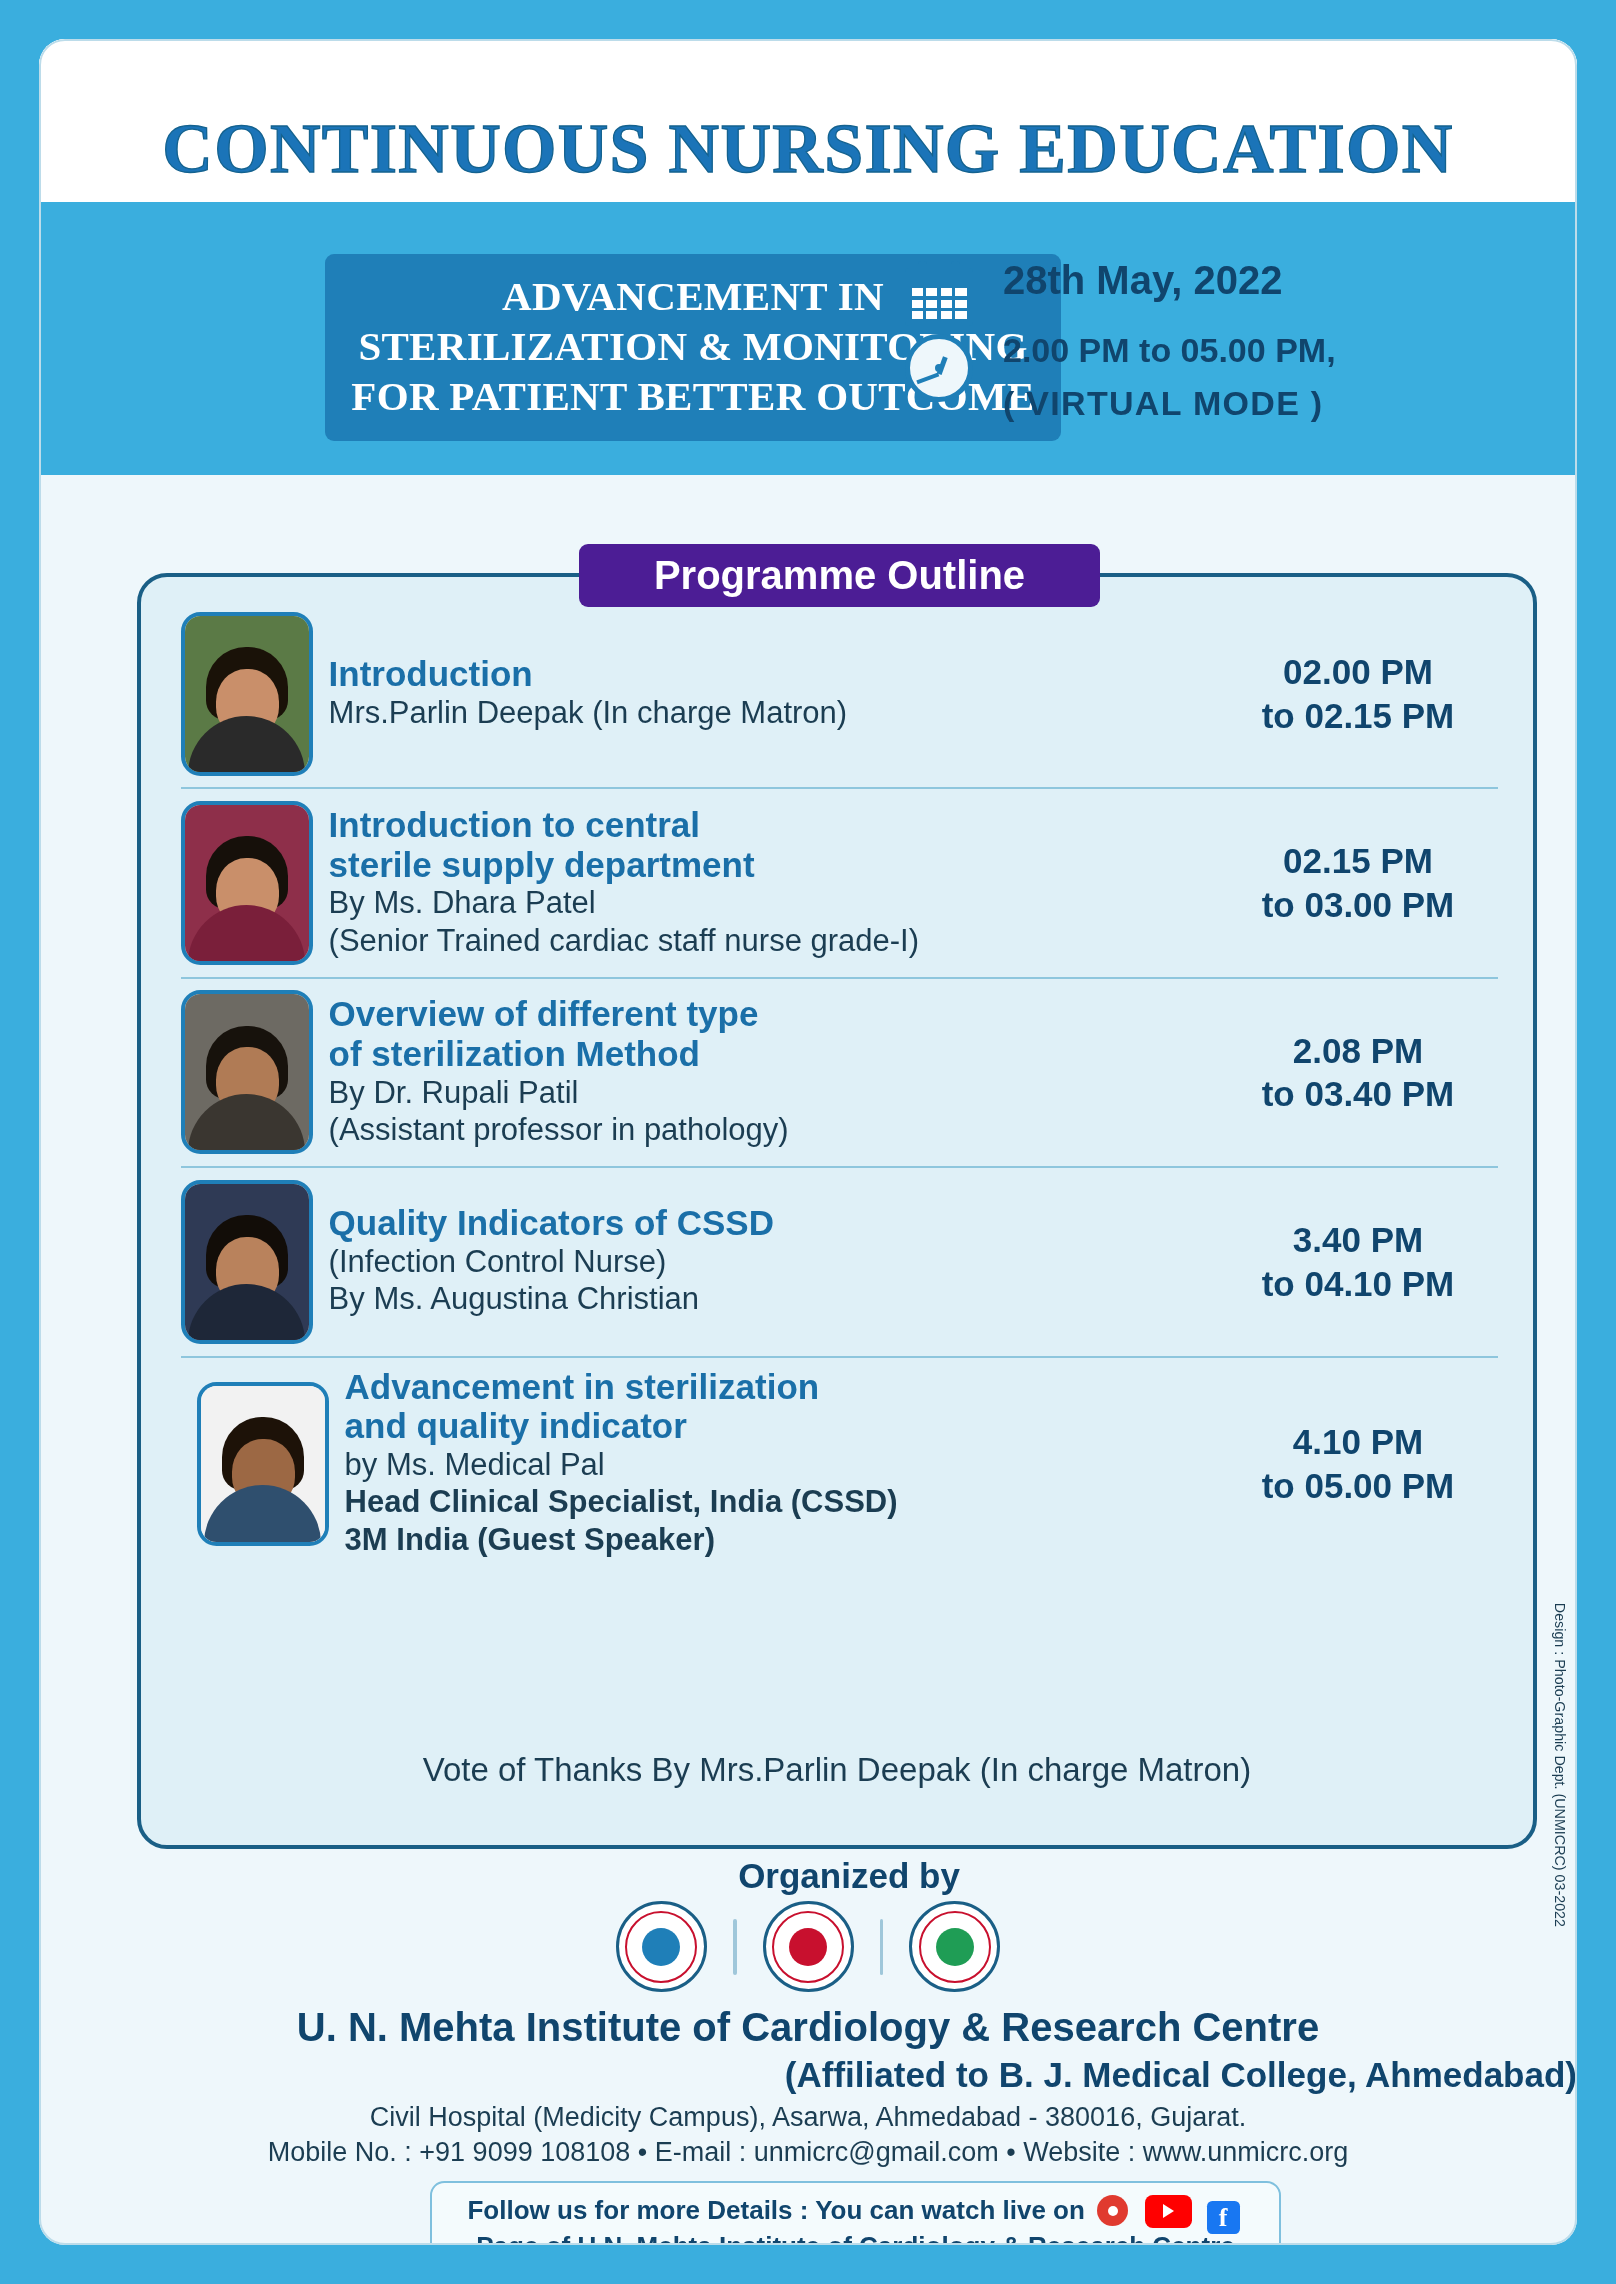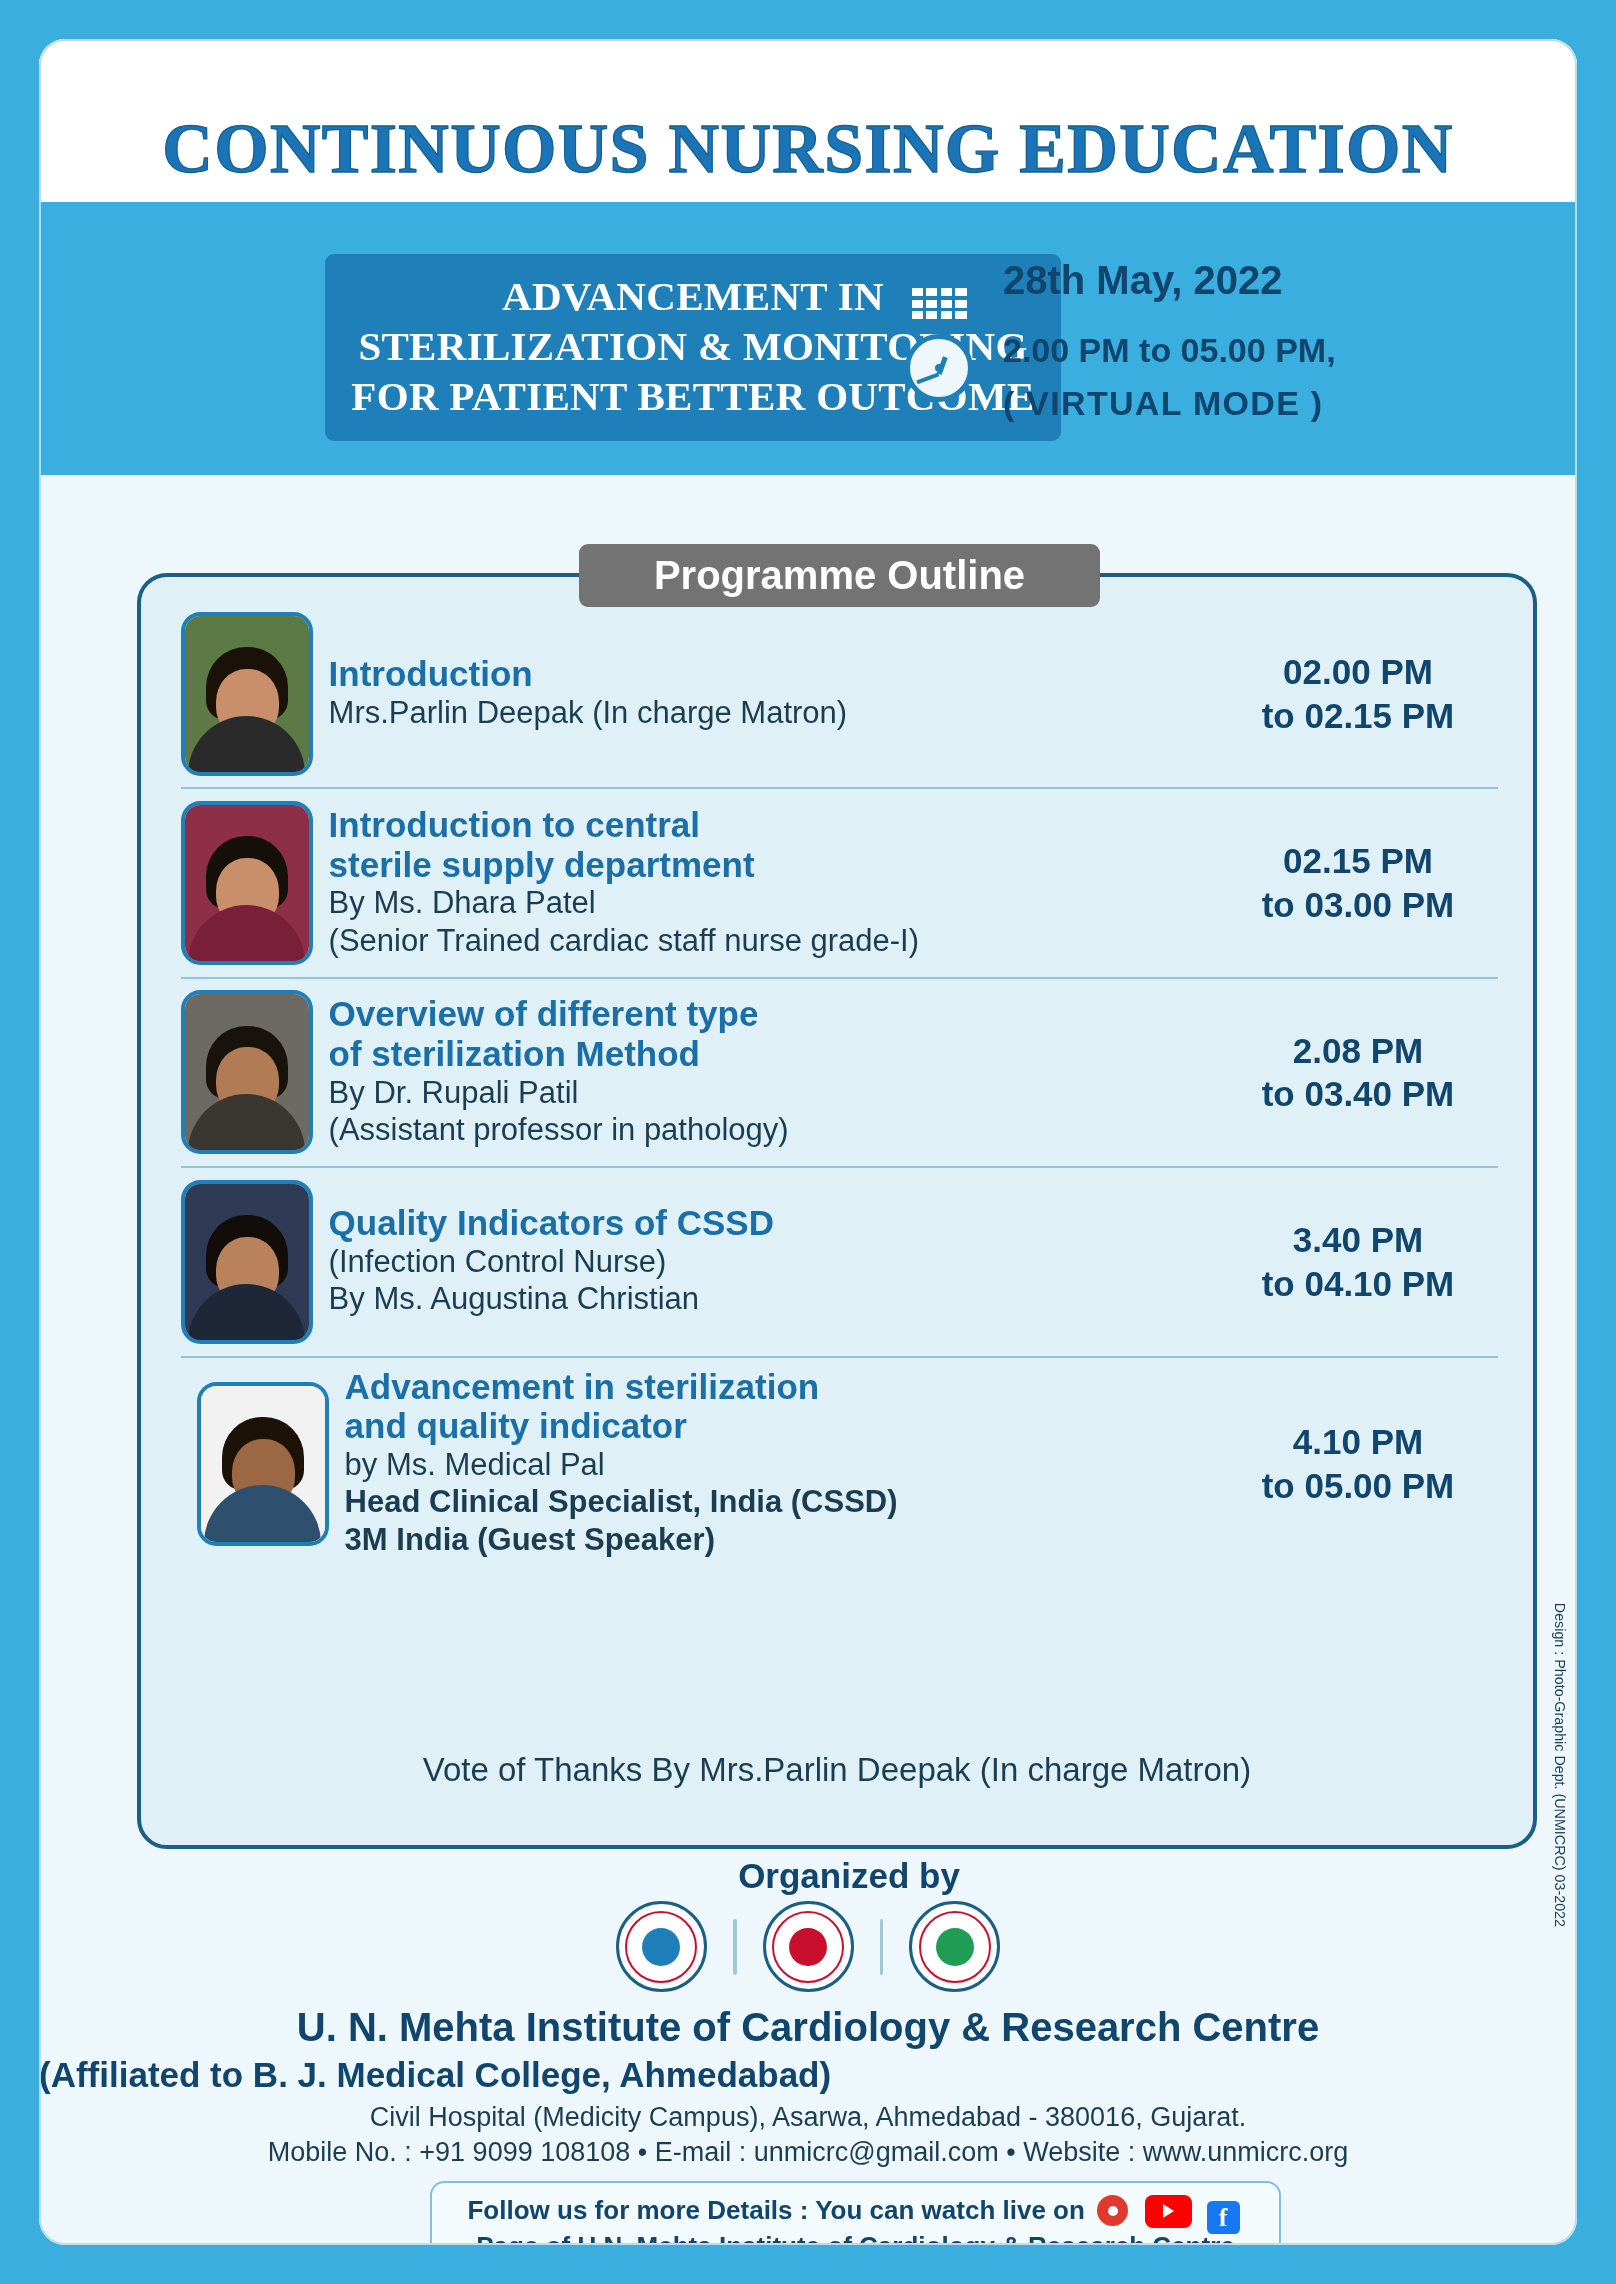--- a/index.html
+++ b/index.html
@@ -88,21 +88,21 @@
   .cal .grid{position:absolute;left:6.5px;top:27px;width:55px;height:31px;display:grid;grid-template-columns:repeat(4,1fr);grid-template-rows:repeat(3,1fr);gap:3.3px;}
   .cal .grid i{background:#ffffff;display:block;}
   
   .clock{position:relative;width:68px;height:68px;border:5.9px solid #1f7fb8;border-radius:50%;box-sizing:border-box;background:#eef7fb;}
   .clock .h{position:absolute;left:50%;top:17px;width:4.6px;height:18px;background:#1f7fb8;transform-origin:bottom center;transform:translateX(-50%) rotate(20deg);}
   .clock .m{position:absolute;left:50%;top:11.7px;width:3.9px;height:23.4px;background:#1f7fb8;transform-origin:bottom center;transform:translateX(-50%) rotate(-110deg);}
   .clock .c{position:absolute;left:50%;top:50%;width:7.8px;height:7.8px;margin:-3.9px 0 0 -3.9px;border-radius:50%;background:#1f7fb8;}
   
   .prog-badge{
     position:absolute;left:540px;top:505px;width:521px;height:63px;
-    background:#737373;border-radius:9px;
+    background:#4c1d95;border-radius:9px;
     display:flex;align-items:center;justify-content:center;
     color:#ffffff;font-size:40px;font-weight:bold;
     z-index:5;
   }
   .prog-box{
     position:absolute;left:98px;top:534px;width:1400px;height:1276px;
     border:4.6px solid #1a5f86;border-radius:30px;
     background:#dff0f7;
     box-sizing:border-box;
   }
@@ -144,21 +144,21 @@
   .logo .ring{position:absolute;inset:6.5px;border-radius:50%;border:2.6px solid #c8102e;}
   .logo .inner{position:absolute;left:50%;top:50%;width:38px;height:38px;margin:-19px 0 0 -19px;border-radius:50%;background:#1f7fb8;}
   .logo.nabh .inner{background:#c8102e;}
   .logo.nabh2 .inner{background:#1f9d55;}
   .sep{width:3.9px;height:56px;background:#9fc7da;border-radius:2px;}
   .inst{
     position:absolute;left:0;top:1966px;width:100%;text-align:center;
     font-size:40px;font-weight:bold;color:#10456d;
   }
   .affil{
-    position:absolute;left:0;top:2016px;width:100%;text-align:left;
+    position:absolute;left:0;top:2016px;width:100%;text-align:right;
     font-size:35px;font-weight:bold;color:#10456d;
   }
   .addr{
     position:absolute;left:0;top:2063px;width:100%;text-align:center;
     font-size:27px;color:#1b3d52;
   }
   .contact{
     position:absolute;left:0;top:2098px;width:100%;text-align:center;
     font-size:27px;color:#1b3d52;
   }

